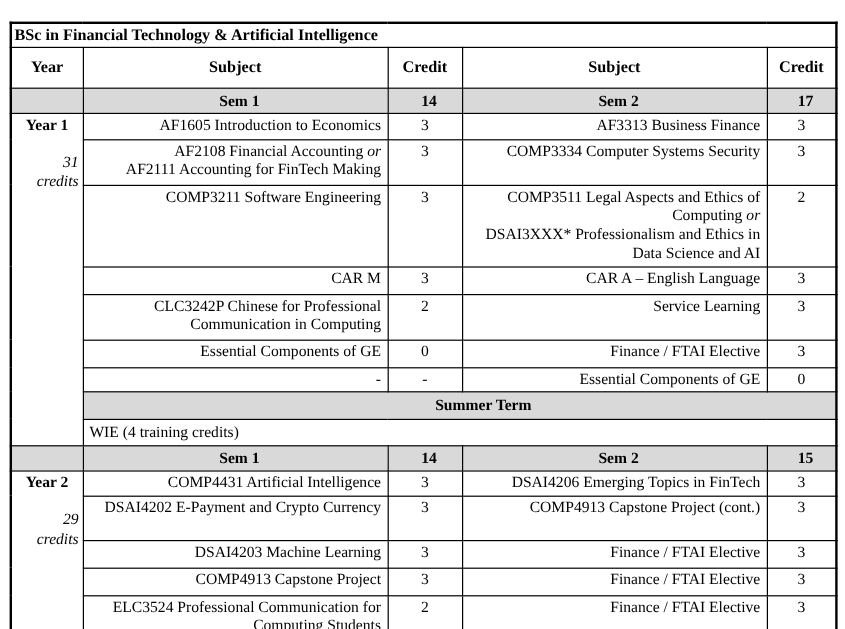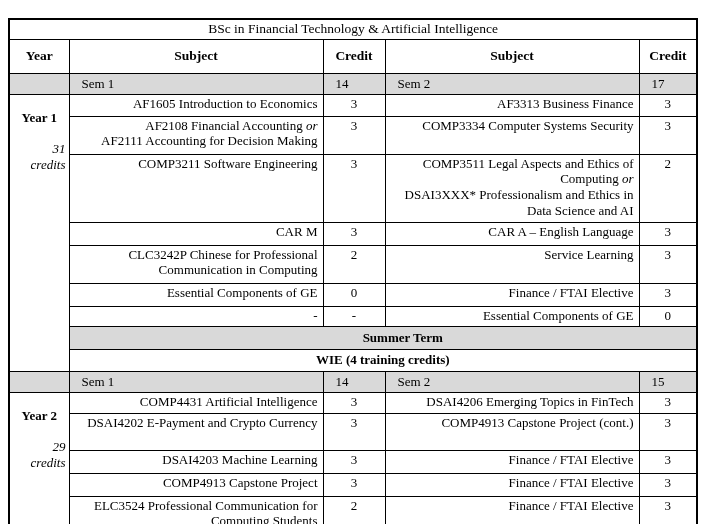--- a/index.html
+++ b/index.html
@@ -24,52 +24,50 @@
   }
   td {
     border: 1px solid #000;
     font-size: 13px;
     line-height: 1.22;
     padding: 1px 5px;
     vertical-align: top;
     overflow: hidden;
   }
   .title-cell {
-    text-align: center;
-    font-weight: normal;
+    font-weight: bold;
     font-size: 13.5px;
     vertical-align: middle;
     padding: 1px 2px;
   }
   .col-header {
     text-align: center;
     font-weight: bold;
     font-size: 13.5px;
     vertical-align: middle;
   }
   .shaded { background: var(--shaded, #d9d9d9); }
   .sem-label, .sem-total {
-    font-weight: normal;
+    text-align: center;
+    font-weight: bold;
     vertical-align: middle;
     padding-left: 12px;
   }
   .summer-cell {
     text-align: center;
     font-weight: bold;
     vertical-align: middle;
     padding-left: 45px;
   }
   .wie-cell {
-    text-align: center;
-    vertical-align: middle;
-    font-weight: bold;
+    vertical-align: middle;
   }
   .credit { text-align: center; }
   .subject { text-align: right; }
-  .year-cell { padding: 15px 3px; }
+  .year-cell { padding: 1px 3px; }
   .year-label {
     font-weight: bold;
     text-align: center;
   }
   .year-credits {
     font-style: italic;
     text-align: right;
     padding-top: 16px;
     padding-left: 2px;
   }
@@ -120,21 +118,21 @@
       <td class="subject">AF1605 Introduction to Economics</td>
       <td class="credit">3</td>
       <td class="subject">AF3313 Business Finance</td>
       <td class="credit">3</td>
     </tr>
 
     <tr style="height:38px">
       <td class="subject">
         <span>AF2108 Financial Accounting</span>
         <span class="or">or</span><br>
-        <span>AF2111 Accounting for Decision Making</span>
+        <span>AF2111 Accounting for FinTech Making</span>
       </td>
       <td class="credit">3</td>
       <td class="subject">COMP3334 Computer Systems Security</td>
       <td class="credit">3</td>
     </tr>
 
     <tr style="height:68px">
       <td class="subject">COMP3211 Software Engineering</td>
       <td class="credit">3</td>
       <td class="subject">

